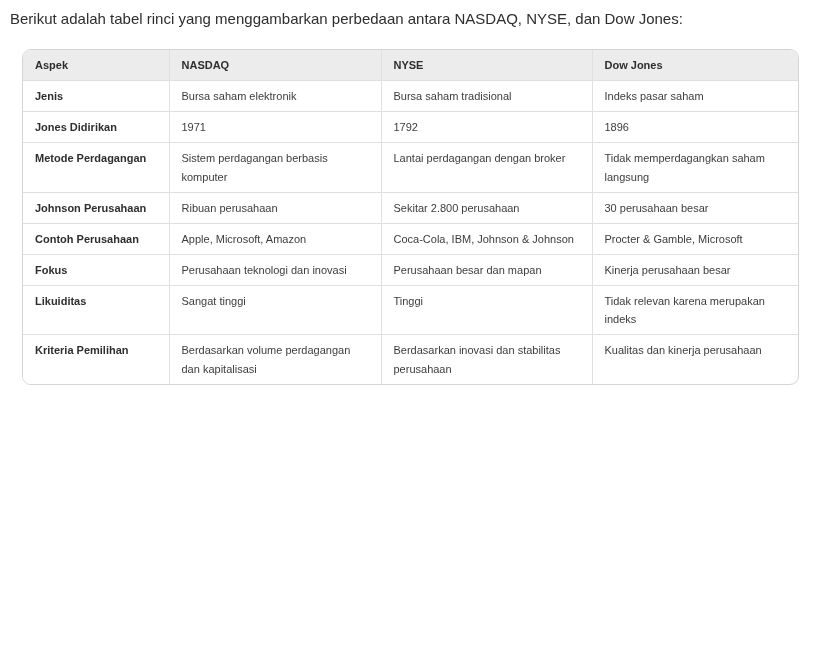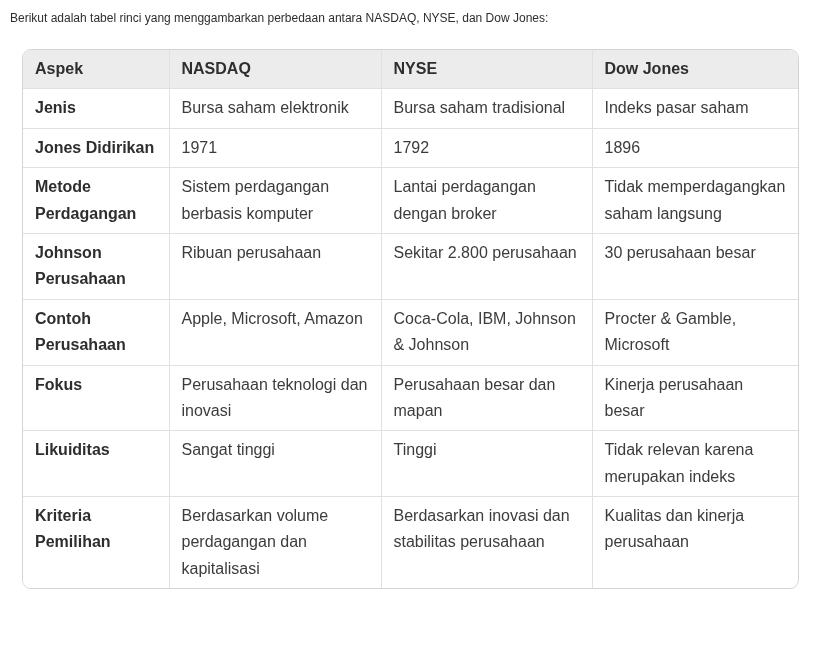--- a/index.html
+++ b/index.html
@@ -18,37 +18,37 @@
   }
   body {
     width: 819px;
     height: 647px;
     overflow: hidden;
     font-family: "Liberation Sans", "DejaVu Sans", sans-serif;
     color: var(--text-body);
   }
   .intro {
     margin: 8px 20px 0 10px;
-    font-size: 12px;
+    font-size: 15px;
     line-height: 21px;
     color: var(--text-primary);
   }
   .table-wrap {
     margin: 20px 20px 0 22px;
     border: 1px solid var(--border-outer);
     border-radius: 9px;
     overflow: hidden;
     background: var(--page-bg);
   }
   table {
     width: 100%;
     border-collapse: collapse;
     border-style: hidden; 
     table-layout: fixed;
-    font-size: 16px;
+    font-size: 11px;
   }
   th, td {
     border: 1px solid var(--border-inner);
     padding: 6px 12px;
     text-align: left;
     vertical-align: top;
     line-height: 1.65;
     overflow-wrap: break-word;
   }
   thead th {

